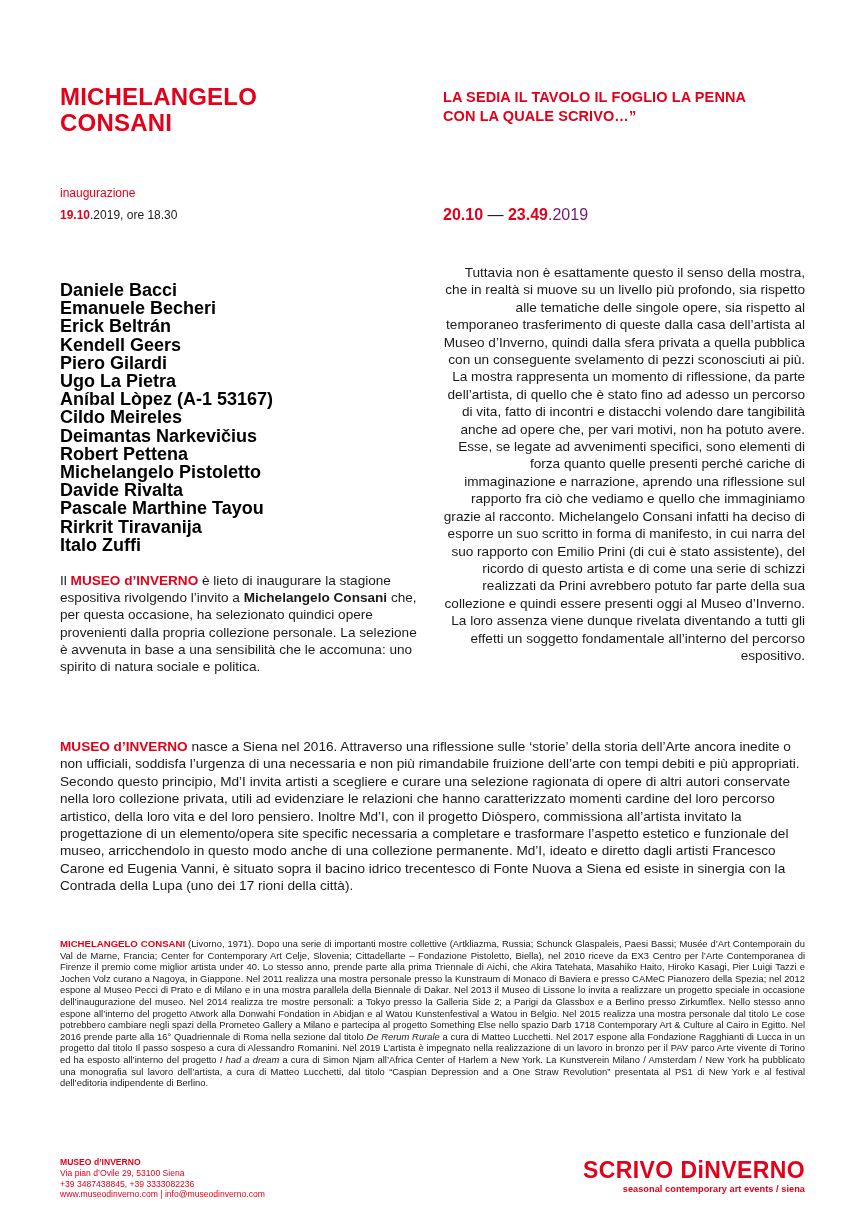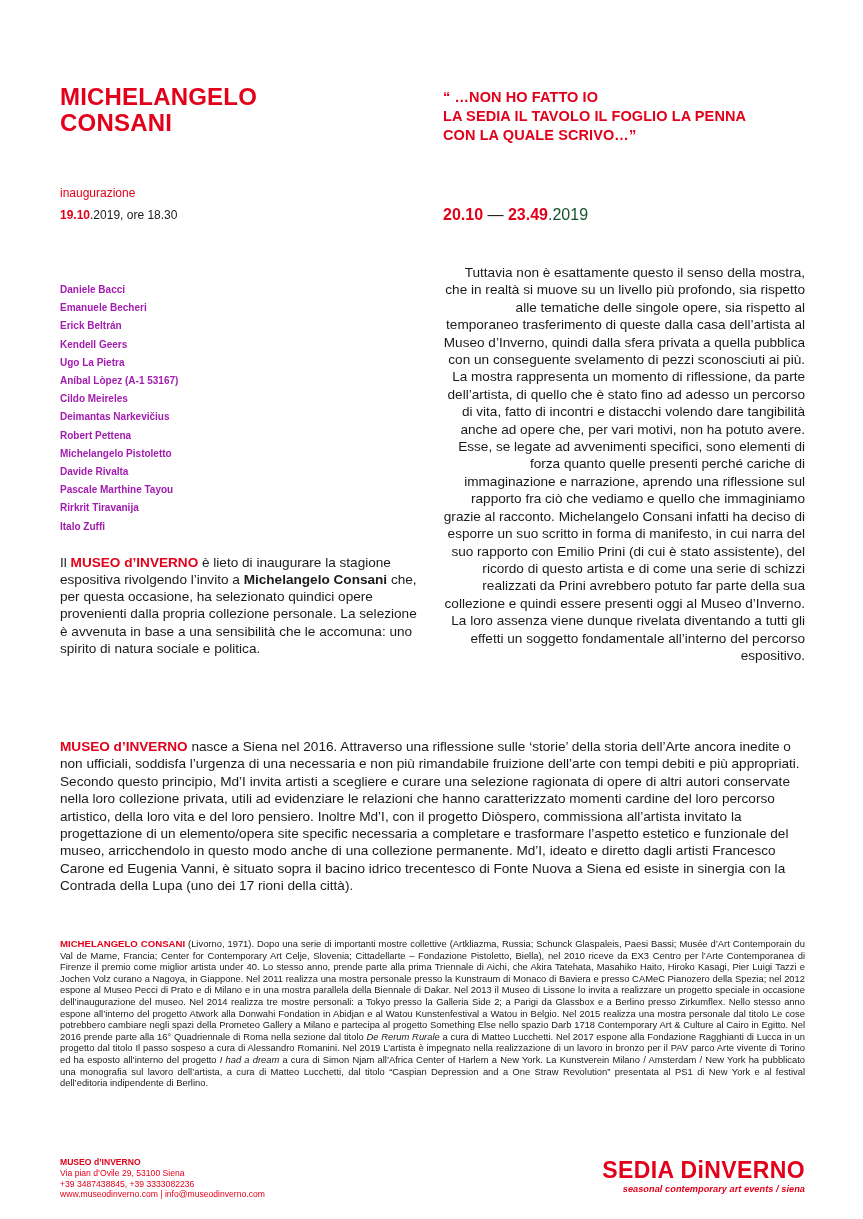--- a/index.html
+++ b/index.html
@@ -65,21 +65,21 @@
   #dates-block {
     position: absolute;
     left: 443px;
     top: 204px;
     width: 380px;
     font-size: 16px;
     line-height: 22px;
   }
   #dates-block .d { color: #e2001a; font-weight: bold; text-align: center; }
   #dates-block .sep { color: #1a1a1a; font-weight: normal; }
-  #dates-block .yr { color: #14532d; font-weight: normal; }
+  #dates-block .yr { color: #701a75; font-weight: normal; }
 
   
   .col-left {
     position: absolute;
     left: 60px;
     top: 264px;
     width: 362px;
   }
   .col-right {
     position: absolute;
@@ -88,23 +88,23 @@
     width: 362px;
     text-align: right;
   }
   .intro {
     font-size: 13.6px;
     line-height: 16.4px;
     color: #1a1a1a;
   }
   #artist-list {
     margin-top: 17px;
-    color: #a21caf;
-    font-weight: bold;
-    font-size: 10px;
+    color: #000000;
+    font-weight: bold;
+    font-size: 18px;
     line-height: 18.2px;
   }
   #artist-list .li { display: block; }
 
   #museum-paragraph {
     margin-top: 18px;
     font-size: 13.6px;
     line-height: 17.2px;
     color: #1a1a1a;
   }
@@ -170,53 +170,52 @@
     letter-spacing: 0.4px;
     line-height: 25px;
     display: block;
   }
   #footer-logo .logo-sub {
     font-weight: bold;
     font-size: 9.2px;
     letter-spacing: 0.05px;
     display: block;
     margin-top: 1px;
-    font-style: italic;
   }
 </style>
 </head>
 <body>
 
 <div class="page">
 
   <div id="artist-name">
     <span class="ln">MICHELANGELO</span>
     <span class="ln">CONSANI</span>
   </div>
 
   <div id="exhibition-title">
-    <span class="ln">“ …NON HO FATTO IO</span>
     <span class="ln">LA SEDIA IL TAVOLO IL FOGLIO LA PENNA</span>
     <span class="ln">CON LA QUALE SCRIVO…”</span>
   </div>
 
   <div id="opening-block">
     <div class="op-label">inaugurazione</div>
     <div class="op-date"><span class="d">19.10</span><span class="rest">.2019, ore 18.30</span></div>
   </div>
 
   <div id="dates-block"><span class="d">20.10</span><span class="sep"> — </span><span class="d">23.49</span><span class="yr">.2019</span></div>
 
   <div class="col-left">
 
     <div id="artist-list">
       <span class="li">Daniele Bacci</span>
       <span class="li">Emanuele Becheri</span>
       <span class="li">Erick Beltrán</span>
       <span class="li">Kendell Geers</span>
+      <span class="li">Piero Gilardi</span>
       <span class="li">Ugo La Pietra</span>
       <span class="li">Aníbal Lòpez (A-1 53167)</span>
       <span class="li">Cildo Meireles</span>
       <span class="li">Deimantas Narkevičius</span>
       <span class="li">Robert Pettena</span>
       <span class="li">Michelangelo Pistoletto</span>
       <span class="li">Davide Rivalta</span>
       <span class="li">Pascale Marthine Tayou</span>
       <span class="li">Rirkrit Tiravanija</span>
       <span class="li">Italo Zuffi</span>
@@ -236,17 +235,17 @@
   <div id="bio-block"><span class="hl">MICHELANGELO CONSANI</span><span> (Livorno, 1971). Dopo una serie di importanti mostre collettive (Artkliazma, Russia; Schunck Glaspaleis, Paesi Bassi; Musée d’Art Contemporain du Val de Marne, Francia; Center for Contemporary Art Celje, Slovenia; Cittadellarte – Fondazione Pistoletto, Biella), nel 2010 riceve da EX3 Centro per l’Arte Contemporanea di Firenze il premio come miglior artista under 40. Lo stesso anno, prende parte alla prima Triennale di Aichi, che Akira Tatehata, Masahiko Haito, Hiroko Kasagi, Pier Luigi Tazzi e Jochen Volz curano a Nagoya, in Giappone. Nel 2011 realizza una mostra personale presso la Kunstraum di Monaco di Baviera e presso CAMeC Pianozero della Spezia; nel 2012 espone al Museo Pecci di Prato e di Milano e in una mostra parallela della Biennale di Dakar. Nel 2013 il Museo di Lissone lo invita a realizzare un progetto speciale in occasione dell’inaugurazione del museo. Nel 2014 realizza tre mostre personali: a Tokyo presso la Galleria Side 2; a Parigi da Glassbox e a Berlino presso Zirkumflex. Nello stesso anno espone all’interno del progetto Atwork alla Donwahi Fondation in Abidjan e al Watou Kunstenfestival a Watou in Belgio. Nel 2015 realizza una mostra personale dal titolo Le cose potrebbero cambiare negli spazi della Prometeo Gallery a Milano e partecipa al progetto Something Else nello spazio Darb 1718 Contemporary Art &amp; Culture al Cairo in Egitto. Nel 2016 prende parte alla 16° Quadriennale di Roma nella sezione dal titolo </span><i>De Rerum Rurale</i><span> a cura di Matteo Lucchetti. Nel 2017 espone alla Fondazione Ragghianti di Lucca in un progetto dal titolo Il passo sospeso a cura di Alessandro Romanini. Nel 2019 L’artista è impegnato nella realizzazione di un lavoro in bronzo per il PAV parco Arte vivente di Torino ed ha esposto all’interno del progetto </span><i>I had a dream</i><span> a cura di Simon Njam all’Africa Center of Harlem a New York. La Kunstverein Milano / Amsterdam / New York ha pubblicato una monografia sul lavoro dell’artista, a cura di Matteo Lucchetti, dal titolo “Caspian Depression and a One Straw Revolution” presentata al PS1 di New York e al festival dell’editoria indipendente di Berlino.</span></div>
 
   <div id="footer-info">
     <span class="fl fname">MUSEO d’INVERNO</span>
     <span class="fl">Via pian d’Ovile 29, 53100 Siena</span>
     <span class="fl">+39  3487438845, +39 3333082236</span>
     <span class="fl">www.museodinverno.com | info@museodinverno.com</span>
   </div>
 
   <div id="footer-logo">
-    <span class="logo-main">SEDIA DiNVERNO</span>
+    <span class="logo-main">SCRIVO DiNVERNO</span>
     <span class="logo-sub">seasonal contemporary art events / siena</span>
   </div>
 
 </div>
 
 </body></html>

